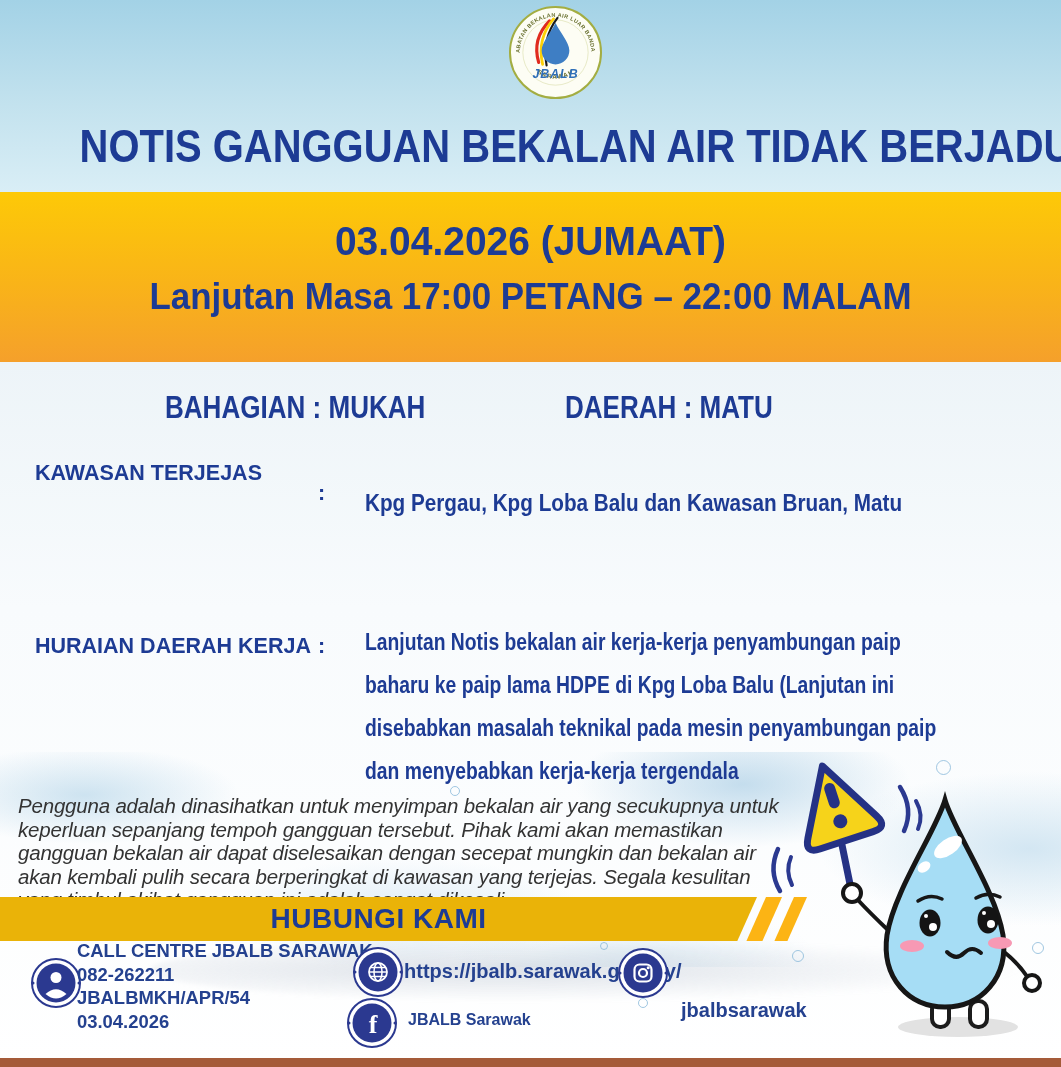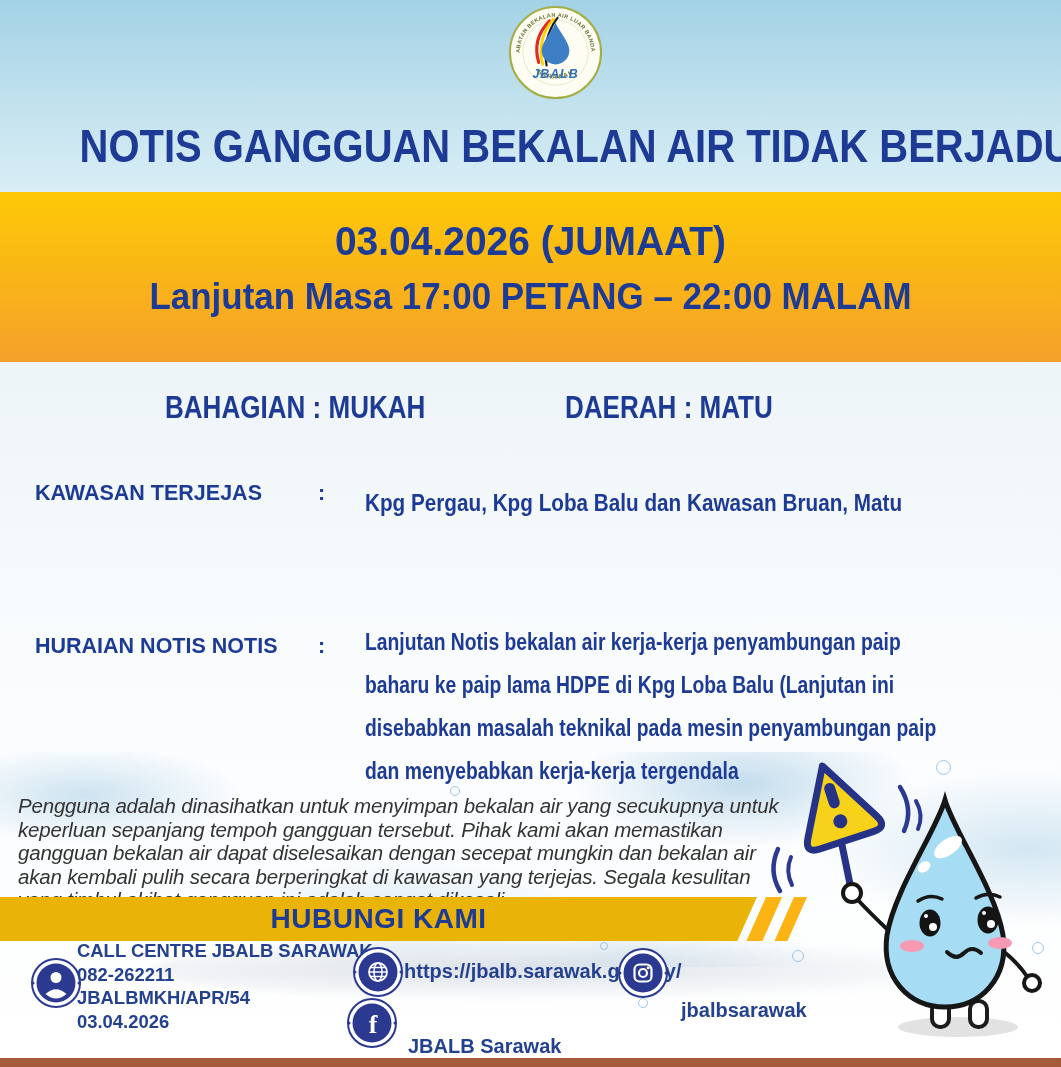--- a/index.html
+++ b/index.html
@@ -24,21 +24,21 @@
 
   
   .main-bg{left:0;top:362px;width:1061px;height:705px;
            background:linear-gradient(180deg,#edf4f8 0%,#f8fbfd 35%,#ffffff 100%);}
   .navy{color:#1d3b94;}
   .region-bahagian{left:165px;top:390px;font-size:31px;font-weight:bold;white-space:nowrap;
                    transform:scaleX(.84);transform-origin:left top;}
   .region-daerah{left:565px;top:390px;font-size:31px;font-weight:bold;white-space:nowrap;
                  transform:scaleX(.84);transform-origin:left top;}
   .row-label{font-size:21.5px;font-weight:bold;white-space:nowrap;}
-  .lbl-kawasan{left:35px;top:481px;}
+  .lbl-kawasan{left:35px;top:461px;}
   .col-kawasan{left:318px;top:481px;}
   .val-kawasan{left:365px;top:490px;font-size:23px;font-weight:bold;white-space:nowrap;
                transform:scaleX(.9);transform-origin:left top;}
   .lbl-huraian{left:35px;top:634px;}
   .col-huraian{left:318px;top:634px;}
   .val-huraian{left:365px;top:621px;width:700px;font-size:23px;font-weight:bold;line-height:43px;
                transform:scaleX(.84);transform-origin:left top;}
 
   
   .splash-bg{left:0;top:752px;width:1061px;height:215px;z-index:0;
@@ -64,21 +64,21 @@
   .stripe1{left:766px;top:897px;width:16px;height:44px;background:#fcb414;
            transform:skewX(-24deg);transform-origin:left top;z-index:2;}
   .stripe2{left:794px;top:897px;width:13px;height:44px;background:#fcb414;
            transform:skewX(-24deg);transform-origin:left top;z-index:2;}
 
   
   .contact-text{color:#24418f;font-weight:bold;z-index:3;}
   .cc-block{left:77px;top:939px;font-size:19px;line-height:23.5px;white-space:nowrap;
             transform:scaleX(.97);transform-origin:left top;}
   .website-text{left:404px;top:960px;font-size:20px;white-space:nowrap;}
-  .fb-text{left:408px;top:1011px;font-size:20px;white-space:nowrap;margin-top:24px;}
+  .fb-text{left:408px;top:1011px;font-size:16px;white-space:nowrap;}
   .ig-text{left:681px;top:961px;font-size:20px;white-space:nowrap;margin-top:38px;}
   .icon-svg{z-index:3;}
 
   .mascot{left:760px;top:753px;width:301px;height:314px;z-index:5;}
   .bottom-bar{left:0;top:1058px;width:1061px;height:9px;background:#a55b39;z-index:6;}
 </style>
 </head>
 <body>
 
 <div id="poster">
@@ -126,21 +126,21 @@
   <div class="abs bubble" style="left:600px;top:942px;width:8px;height:8px;"></div>
   <div class="abs bubble" style="left:1032px;top:942px;width:12px;height:12px;"></div>
 
   <div class="abs region-bahagian navy">BAHAGIAN : MUKAH</div>
   <div class="abs region-daerah navy">DAERAH : MATU</div>
 
   <div class="abs row-label lbl-kawasan navy">KAWASAN TERJEJAS</div>
   <div class="abs row-label col-kawasan navy">:</div>
   <div class="abs val-kawasan navy">Kpg Pergau, Kpg Loba Balu dan Kawasan Bruan, Matu</div>
 
-  <div class="abs row-label lbl-huraian navy">HURAIAN NOTIS NOTIS</div>
+  <div class="abs row-label lbl-huraian navy">HURAIAN DAERAH KERJA</div>
   <div class="abs row-label col-huraian navy">:</div>
   <div class="abs val-huraian navy">Lanjutan Notis bekalan air kerja-kerja penyambungan paip baharu ke paip lama HDPE di Kpg Loba Balu (Lanjutan ini disebabkan masalah teknikal pada mesin penyambungan paip dan menyebabkan kerja-kerja tergendala</div>
 
   <div class="abs disclaimer">Pengguna adalah dinasihatkan untuk menyimpan bekalan air yang secukupnya untuk keperluan sepanjang tempoh gangguan tersebut. Pihak kami akan memastikan gangguan bekalan air dapat diselesaikan dengan secepat mungkin dan bekalan air akan kembali pulih secara berperingkat di kawasan yang terjejas. Segala kesulitan yang timbul akibat gangguan ini adalah sangat dikesali.</div>
 
   <div class="abs contact-band">
     <span class="contact-band-label">HUBUNGI KAMI</span>
   </div>
   <div class="abs stripe1"></div>
   <div class="abs stripe2"></div>

